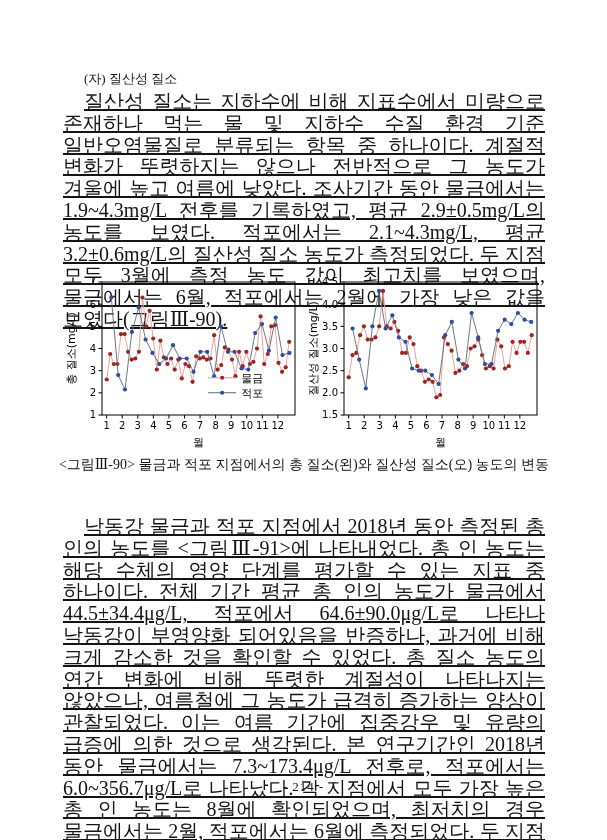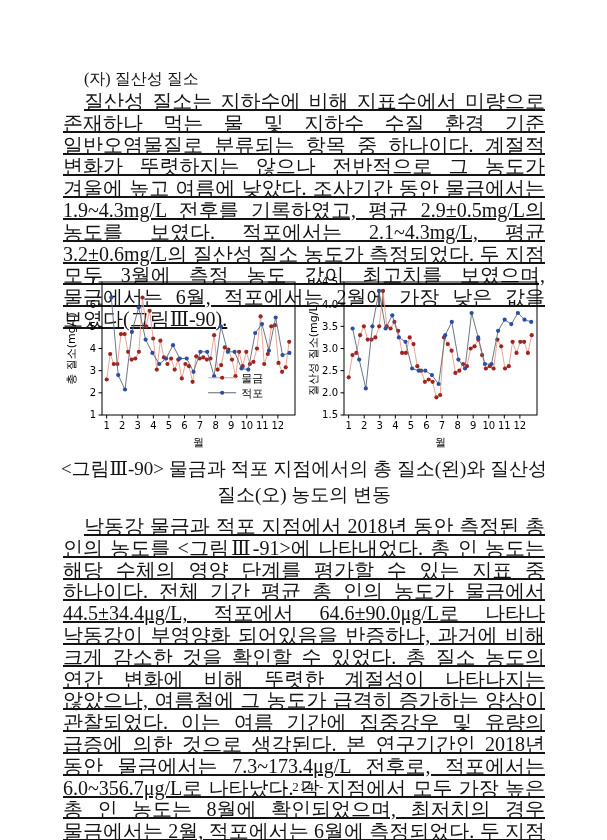--- a/index.html
+++ b/index.html
@@ -6,37 +6,37 @@
   .page{
     position:relative;
     width:607px;height:840px;
     background:#ffffff;
     font-family:"Liberation Serif","DejaVu Serif",serif;
     color:#141414;
     overflow:hidden;
   }
   .heading{
     position:absolute;left:84px;width:460px;
-    font-size:16px;line-height:22px;
+    font-size:13px;line-height:22px;
   }
   .para{
     position:absolute;left:63px;width:482px;
     font-size:20px;line-height:21.8px;
     text-align:justify;text-indent:21px;
     word-break:keep-all;
     text-decoration:underline;
   }
   .figure{
     position:absolute;left:66px;top:272px;width:478px;height:178px;
     display:flex;gap:6px;align-items:flex-start;
   }
   .chart-box{width:236px;height:177px;}
   .caption{
     position:absolute;left:55px;top:456px;width:498px;
-    font-size:19px;text-align:center;
+    font-size:14px;text-align:center;
   }
   .page-number{
     position:absolute;left:0;top:779px;width:100%;
     font-size:13px;text-align:center;letter-spacing:1px;
   }
   svg{font-family:"DejaVu Sans","Liberation Sans",sans-serif;}
   svg text{fill:#000;}
 </style>
 </head>
 <body>

